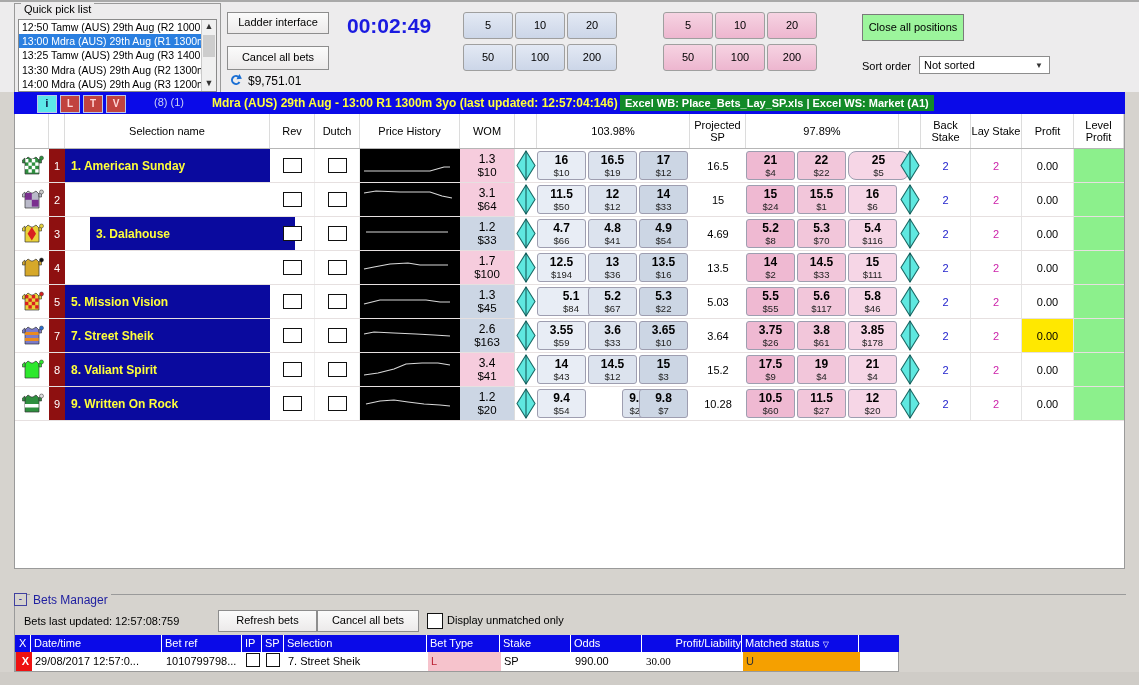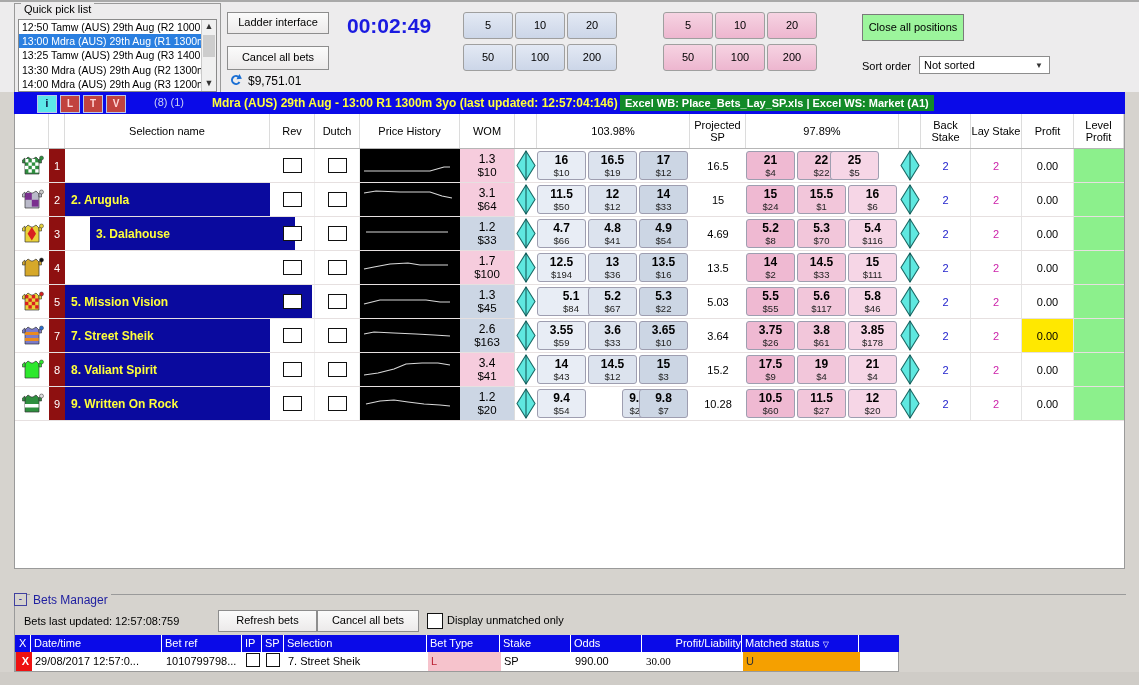--- a/index.html
+++ b/index.html
@@ -254,20 +254,21 @@
               <rect x="7" y="12.8" width="3.4" height="3.4" fill="#ffffff"></rect>
               <rect x="13.8" y="12.8" width="3.4" height="3.4" fill="#ffffff"></rect>
               <rect x="10.4" y="16.2" width="3.4" height="3.4" fill="#ffffff"></rect>
               <rect x="17.2" y="16.2" width="3.4" height="3.4" fill="#ffffff"></rect>
     <path d="M4.5 7 L7 5 L7 10 L4.5 10 Z" fill="#2f8f3f" stroke="#333" stroke-width="0.6"></path>
     <path d="M21 6.5 L23.5 5 L23.5 10 L21 10 Z" fill="#2f8f3f" stroke="#333" stroke-width="0.6"></path>
     <circle cx="23.5" cy="5" r="2" fill="#2f8f3f" stroke="#333" stroke-width="0.5"></circle>
   </svg>
           </div>
           <div class="cell num" style="left:34px;width:16px;">1</div>
+          <div class="cell selname" style="left:50px;width:205px;">1. American Sunday</div>
           <div class="cell chkcell" style="left:255px;width:45px;">
             <span class="chk"></span>
           </div>
           <div class="cell chkcell" style="left:300px;width:45px;">
             <span class="chk"></span>
           </div>
           <div class="cell spark" style="left:345px;width:100px;">
             <svg width="100" height="33" viewBox="0 0 100 33">
     <rect width="100" height="33" fill="#000"></rect>
     <path d="M4 22 L30 22 L58 22 L70 22 L84 18 L90 18" fill="none" stroke="#d8d8d8" stroke-width="1.2"></path>
@@ -297,21 +298,21 @@
           </div>
           <div class="cell psp" style="left:675px;width:56px;">16.5</div>
           <div class="cell od l0" style="left:731px;width:49px;">
             <span class="p">21</span>
             <span class="s">$4</span>
           </div>
           <div class="cell od l1" style="left:782px;width:49px;">
             <span class="p">22</span>
             <span class="s">$22</span>
           </div>
-          <div class="cell od l2" style="left:815px;width:49px;">
+          <div class="cell od l2" style="left:833px;width:61px;border-radius:8px;">
             <span class="p">25</span>
             <span class="s">$5</span>
           </div>
           <div class="cell diam" style="left:884px;width:22px;">
             <svg width="20" height="31" viewBox="0 0 20 31">
   <polygon points="10,1 19,15.5 10,30 1,15.5" fill="#5fe8e0" stroke="#1a6a66" stroke-width="1.1"></polygon>
   <line x1="10" y1="1" x2="10" y2="30" stroke="#0e4f4c" stroke-width="1"></line>
 </svg>
           </div>
           <div class="cell stk back" style="left:906px;width:50px;">2</div>
@@ -324,21 +325,20 @@
             <svg width="28" height="26" viewBox="0 0 28 26">
     <path d="M7 7 L10 4 L13 6 L15 6 L18 4 L21 7 L21 21 L7 21 Z" fill="#b9b9c9" stroke="#333" stroke-width="0.7"></path>
     <rect x="7" y="6" width="6.8" height="6.8" fill="#7b2f8f"></rect>
               <rect x="13.8" y="12.8" width="6.8" height="6.8" fill="#7b2f8f"></rect>
     <path d="M4.5 7 L7 5 L7 10 L4.5 10 Z" fill="#b9b9c9" stroke="#333" stroke-width="0.6"></path>
     <path d="M21 6.5 L23.5 5 L23.5 10 L21 10 Z" fill="#b9b9c9" stroke="#333" stroke-width="0.6"></path>
     <circle cx="23.5" cy="5" r="2" fill="#cccccc" stroke="#333" stroke-width="0.5"></circle>
   </svg>
           </div>
           <div class="cell num" style="left:34px;width:16px;">2</div>
-          <div class="cell selname" style="left:50px;width:205px;">2. Arugula</div>
           <div class="cell chkcell" style="left:255px;width:45px;">
             <span class="chk"></span>
           </div>
           <div class="cell chkcell" style="left:300px;width:45px;">
             <span class="chk"></span>
           </div>
           <div class="cell spark" style="left:345px;width:100px;">
             <svg width="100" height="33" viewBox="0 0 100 33">
     <rect width="100" height="33" fill="#000"></rect>
     <path d="M4 10 L16 8 L40 9 L70 9 L82 13 L92 15" fill="none" stroke="#d8d8d8" stroke-width="1.2"></path>
@@ -540,21 +540,21 @@
               <rect x="7" y="12.8" width="3.4" height="3.4" fill="#d82020"></rect>
               <rect x="13.8" y="12.8" width="3.4" height="3.4" fill="#d82020"></rect>
               <rect x="10.4" y="16.2" width="3.4" height="3.4" fill="#d82020"></rect>
               <rect x="17.2" y="16.2" width="3.4" height="3.4" fill="#d82020"></rect>
     <path d="M4.5 7 L7 5 L7 10 L4.5 10 Z" fill="#e8d23a" stroke="#333" stroke-width="0.6"></path>
     <path d="M21 6.5 L23.5 5 L23.5 10 L21 10 Z" fill="#e8d23a" stroke="#333" stroke-width="0.6"></path>
     <circle cx="23.5" cy="5" r="2" fill="#d82020" stroke="#333" stroke-width="0.5"></circle>
   </svg>
           </div>
           <div class="cell num" style="left:34px;width:16px;">5</div>
-          <div class="cell selname" style="left:50px;width:247px;">5. Mission Vision</div>
+          <div class="cell selname" style="left:50px;width:205px;">5. Mission Vision</div>
           <div class="cell chkcell" style="left:255px;width:45px;">
             <span class="chk"></span>
           </div>
           <div class="cell chkcell" style="left:300px;width:45px;">
             <span class="chk"></span>
           </div>
           <div class="cell spark" style="left:345px;width:100px;">
             <svg width="100" height="33" viewBox="0 0 100 33">
     <rect width="100" height="33" fill="#000"></rect>
     <path d="M4 19 L20 15 L40 15 L66 15 L80 17 L90 17" fill="none" stroke="#d8d8d8" stroke-width="1.2"></path>

